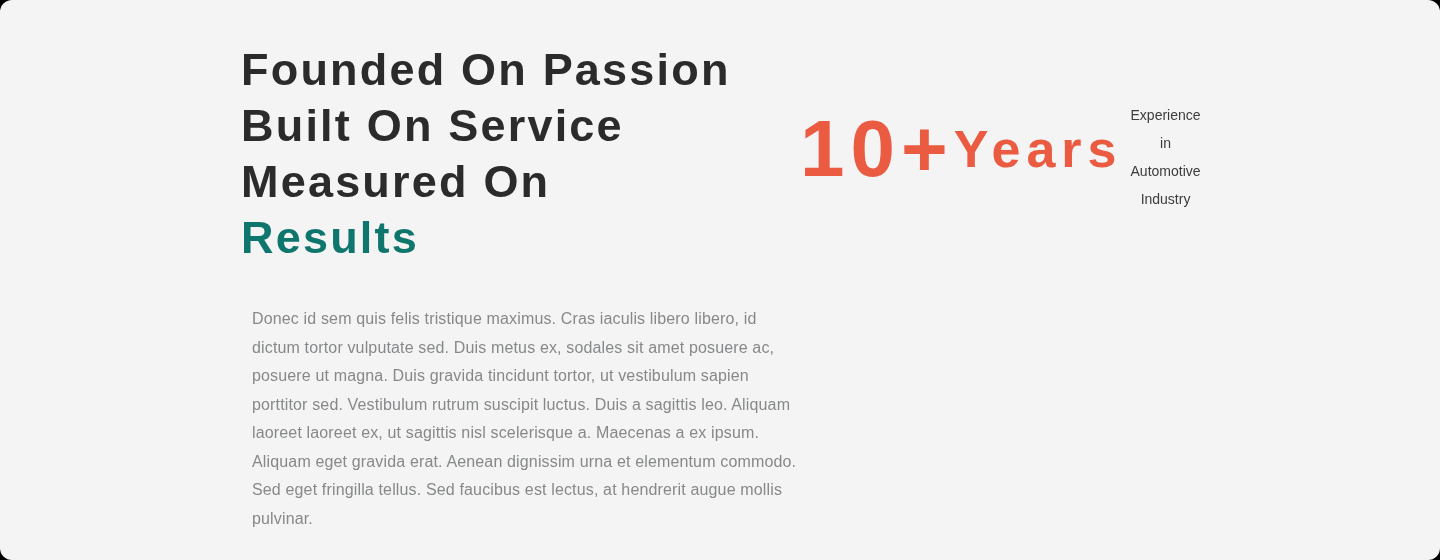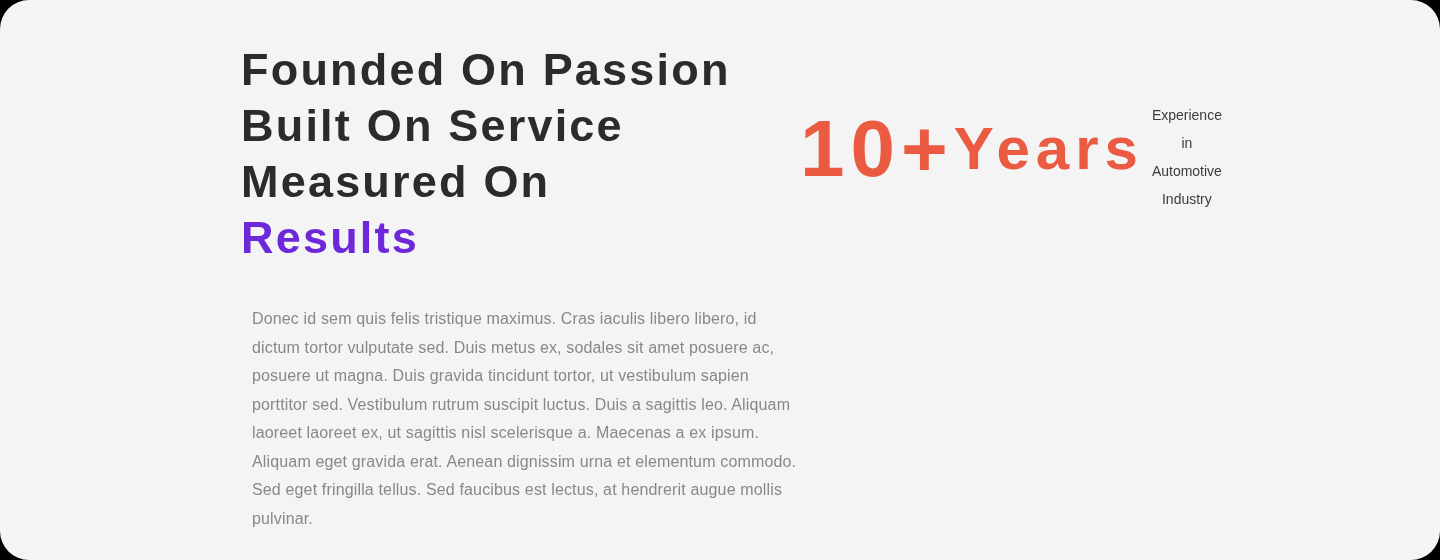--- a/index.html
+++ b/index.html
@@ -14,21 +14,21 @@
     font-family: "Liberation Sans", sans-serif;
   }
 
   .section-card {
     position: absolute;
     left: 0;
     top: 0;
     width: 1440px;
     height: 560px;
     background: #F4F4F4;
-    border-radius: 29px;
+    border-radius: 12px;
     overflow: hidden;
     box-sizing: border-box;
   }
 
   .layout {
     position: absolute;
     left: 0;
     top: 0;
     width: 1440px;
     height: 560px;
@@ -50,21 +50,21 @@
     font-size: 45px;
     font-weight: bold;
     line-height: 56px;
     letter-spacing: 2.2px;
     color: #2B2B2B;
     white-space: pre-line;
   }
 
   .headline-accent {
     display: block;
-    color: #6d28d9;
+    color: #0f766e;
   }
 
   .body-copy {
     margin: 11px;
     padding-top: 28px;
     width: 548px;
     font-family: "Liberation Sans", sans-serif;
     font-size: 16px;
     font-weight: normal;
     line-height: 28.5px;
@@ -91,21 +91,21 @@
     line-height: 94px;
     letter-spacing: 6px;
     color: #EA5B41;
     text-align: center;
     white-space: nowrap;
   }
 
   .stat-unit {
     margin: 0;
     font-family: "Liberation Sans", sans-serif;
-    font-size: 60px;
+    font-size: 52px;
     font-weight: bold;
     line-height: 94px;
     letter-spacing: 6px;
     color: #EA5B41;
     text-align: center;
     white-space: nowrap;
   }
 
   .stat-caption {
     margin: 8px;

